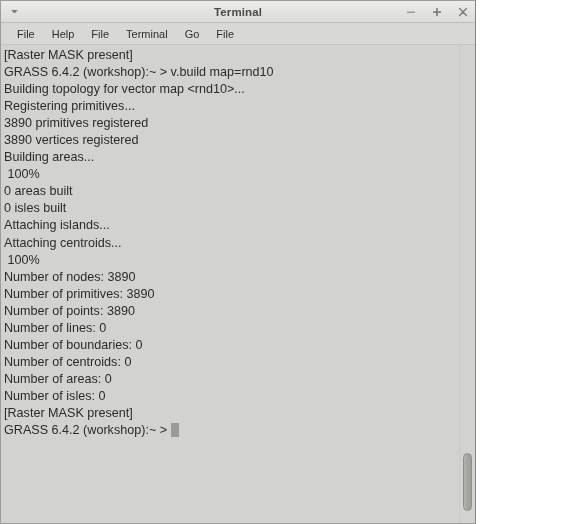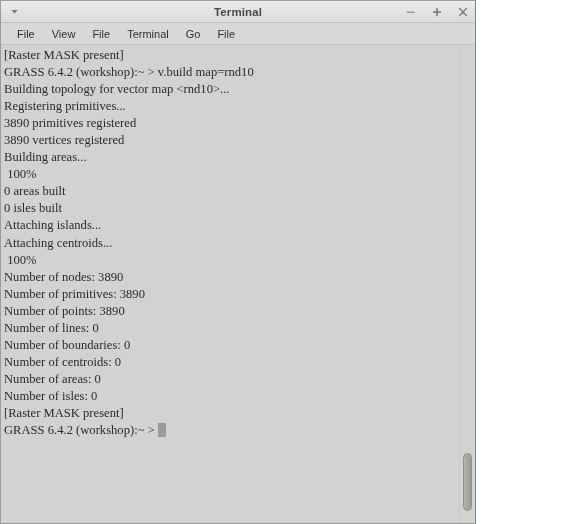--- a/index.html
+++ b/index.html
@@ -91,21 +91,21 @@
   .term-wrap {
     position: relative;
     flex: 1 1 auto;
     display: flex;
     background: #d2d2d0;
     overflow: hidden;
   }
   .term {
     flex: 1 1 auto;
     padding: 2px 0 0 3px;
-    font-family: Liberation Serif, serif;
+    font-family: Liberation Sans, sans-serif;
     font-size: 12.6px;
     line-height: 17.05px;
     color: #2b2b2b;
     white-space: pre;
     overflow: hidden;
     letter-spacing: 0px;
   }
   .term-line {
     height: 17.05px;
     white-space: pre;
@@ -174,21 +174,21 @@
           <svg width="12" height="12" viewBox="0 0 12 12">
             <path d="M2.6 2.6 L9.4 9.4 M9.4 2.6 L2.6 9.4" stroke="#7d7d7d" stroke-width="1.4" stroke-linecap="round"></path>
           </svg>
         </span>
       </div>
     </div>
   </div>
 
   <div class="menubar">
     <div class="menu-item">File</div>
-    <div class="menu-item">View</div>
+    <div class="menu-item">Help</div>
     <div class="menu-item">File</div>
     <div class="menu-item">Terminal</div>
     <div class="menu-item">Go</div>
     <div class="menu-item">File</div>
   </div>
 
   <div class="term-wrap">
     <div class="term" id="term-output"><div class="term-line">[Raster MASK present]</div><div class="term-line">GRASS 6.4.2 (workshop):~ &gt; v.build map=rnd10</div><div class="term-line">Building topology for vector map &lt;rnd10&gt;...</div><div class="term-line">Registering primitives...</div><div class="term-line">3890 primitives registered</div><div class="term-line">3890 vertices registered</div><div class="term-line">Building areas...</div><div class="term-line"> 100%</div><div class="term-line">0 areas built</div><div class="term-line">0 isles built</div><div class="term-line">Attaching islands...</div><div class="term-line">Attaching centroids...</div><div class="term-line"> 100%</div><div class="term-line">Number of nodes: 3890</div><div class="term-line">Number of primitives: 3890</div><div class="term-line">Number of points: 3890</div><div class="term-line">Number of lines: 0</div><div class="term-line">Number of boundaries: 0</div><div class="term-line">Number of centroids: 0</div><div class="term-line">Number of areas: 0</div><div class="term-line">Number of isles: 0</div><div class="term-line">[Raster MASK present]</div><div class="term-line"><span>GRASS 6.4.2 (workshop):~ &gt; </span><span class="cursor"></span></div></div>
     <div class="scrollbar">
       <div class="scroll-thumb"></div>

